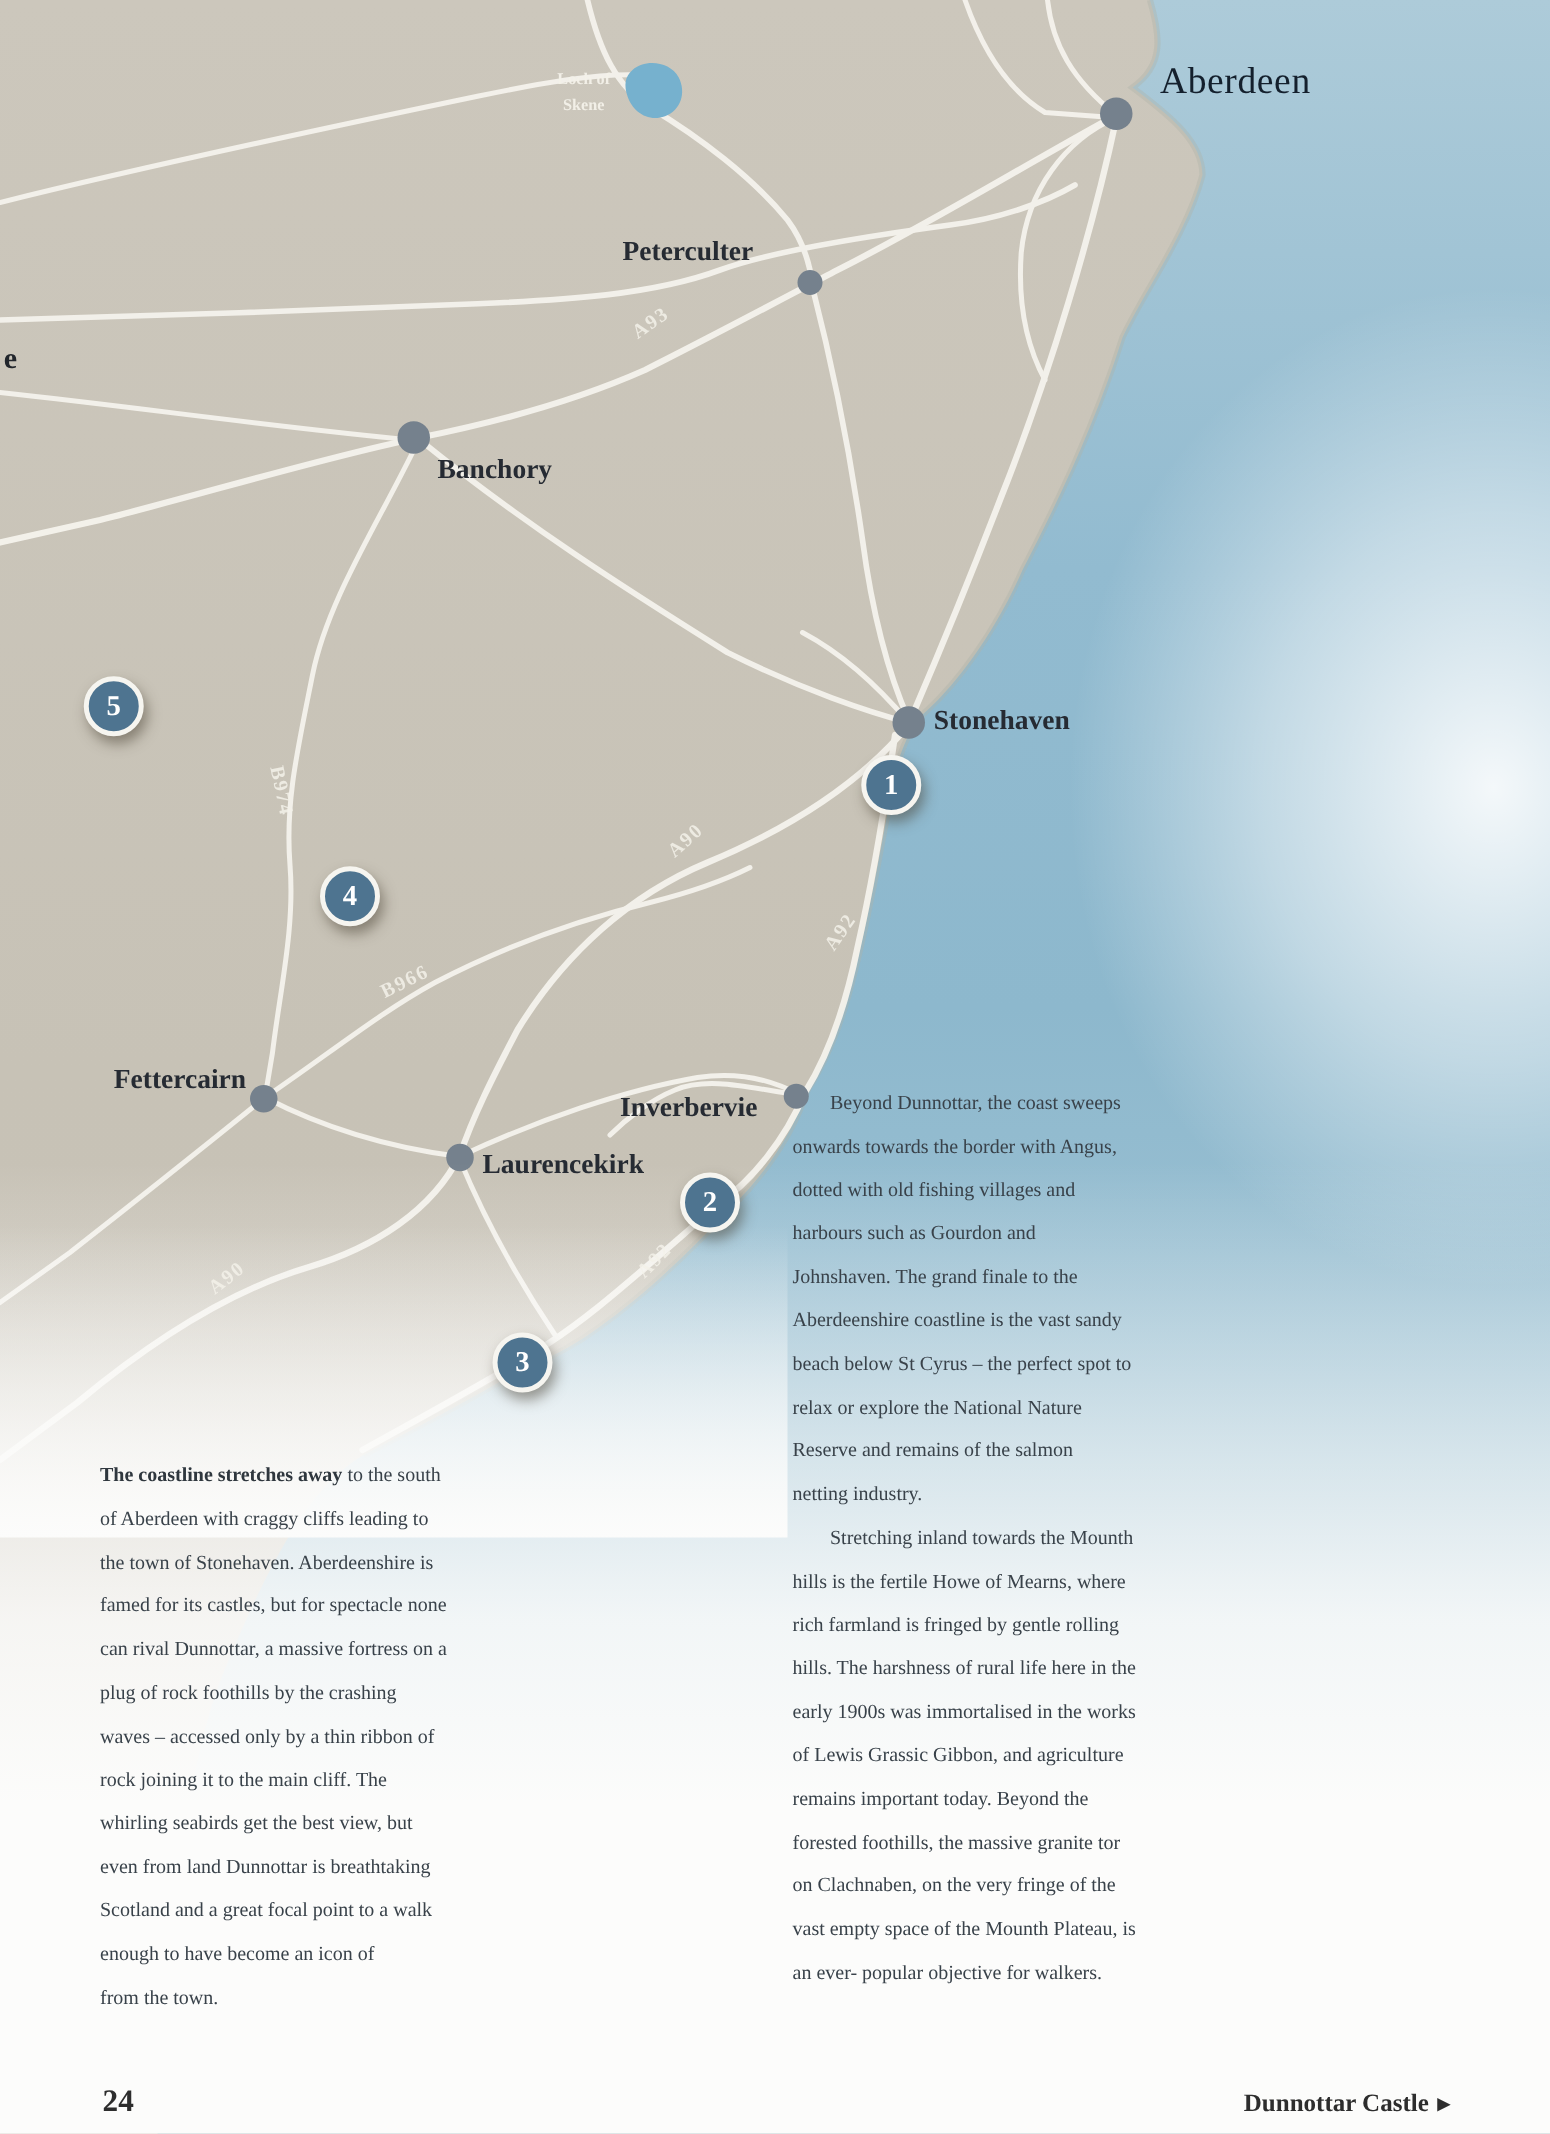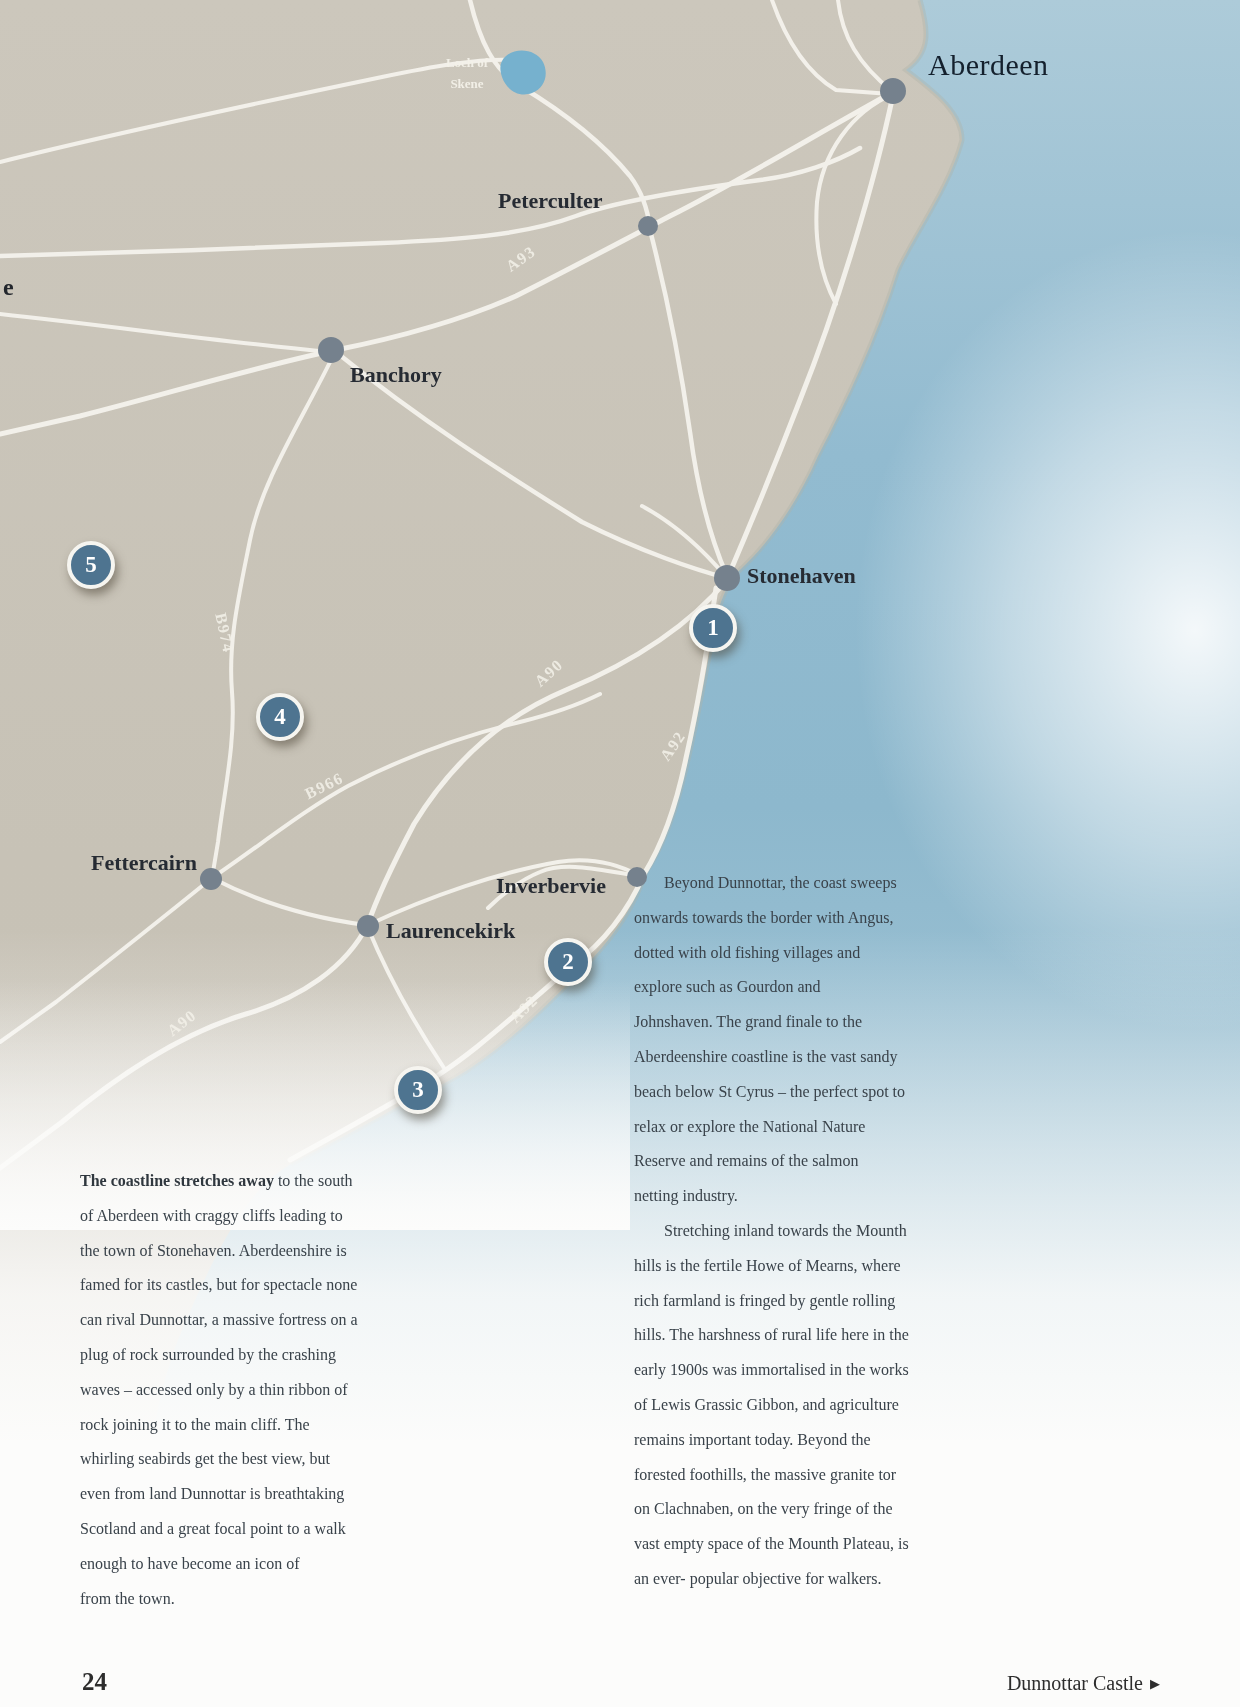--- a/index.html
+++ b/index.html
@@ -27,21 +27,21 @@
     box-shadow:3px 6px 10px rgba(70,62,48,.5);}
   
   .col{position:absolute;z-index:5;font-size:16px;line-height:34.8px;color:#39424a;}
   .left-col{left:80px;top:1164px;width:548px;}
   .right-col{left:634px;top:866px;width:545px;}
   .tl{white-space:nowrap;}
   .indent{text-indent:30px;}
   .lead{font-weight:bold;color:#2f373e;}
   
   .footer-num{position:absolute;z-index:5;left:82px;top:1668px;font-weight:bold;font-size:25px;color:#2d2d2d;}
-  .footer-right{position:absolute;z-index:5;right:80px;top:1672px;font-size:20px;color:#2d2d2d;white-space:nowrap;}
+  .footer-right{position:absolute;z-index:5;right:80px;top:1672px;font-size:20px;color:#2d2d2d;white-space:nowrap;font-weight:bold;}
   .footer-arrow{font-size:13px;margin-left:7px;vertical-align:2px;}
 </style>
 </head>
 <body>
 
 <div class="page">
 
   <svg class="map-svg" width="1240" height="1707" viewBox="0 0 1240 1707">
     <defs>
       <linearGradient id="landG" x1="0" y1="0" x2="0" y2="1">
@@ -168,35 +168,35 @@
   <div class="marker" style="left:394px;top:1066px;">3</div>
   <div class="marker" style="left:256px;top:693px;">4</div>
   <div class="marker" style="left:67px;top:541px;">5</div>
 
   <div class="col left-col">
     <div class="tl"><span class="lead">The coastline stretches away</span><span> to the south</span></div>
     <div class="tl">of Aberdeen with craggy cliffs leading to</div>
     <div class="tl">the town of Stonehaven. Aberdeenshire is</div>
     <div class="tl">famed for its castles, but for spectacle none</div>
     <div class="tl">can rival Dunnottar, a massive fortress on a</div>
-    <div class="tl">plug of rock surrounded by the crashing</div>
+    <div class="tl">plug of rock foothills by the crashing</div>
     <div class="tl">waves – accessed only by a thin ribbon of</div>
     <div class="tl">rock joining it to the main cliff. The</div>
     <div class="tl">whirling seabirds get the best view, but</div>
     <div class="tl">even from land Dunnottar is breathtaking</div>
     <div class="tl">Scotland and a great focal point to a walk</div>
     <div class="tl">enough to have become an icon of</div>
     <div class="tl">from the town.</div>
   </div>
 
   <div class="col right-col">
     <div class="tl indent">Beyond Dunnottar, the coast sweeps</div>
     <div class="tl">onwards towards the border with Angus,</div>
     <div class="tl">dotted with old fishing villages and</div>
-    <div class="tl">explore such as Gourdon and</div>
+    <div class="tl">harbours such as Gourdon and</div>
     <div class="tl">Johnshaven. The grand finale to the</div>
     <div class="tl">Aberdeenshire coastline is the vast sandy</div>
     <div class="tl">beach below St Cyrus – the perfect spot to</div>
     <div class="tl">relax or explore the National Nature</div>
     <div class="tl">Reserve and remains of the salmon</div>
     <div class="tl">netting industry.</div>
     <div class="tl indent">Stretching inland towards the Mounth</div>
     <div class="tl">hills is the fertile Howe of Mearns, where</div>
     <div class="tl">rich farmland is fringed by gentle rolling</div>
     <div class="tl">hills. The harshness of rural life here in the</div>

